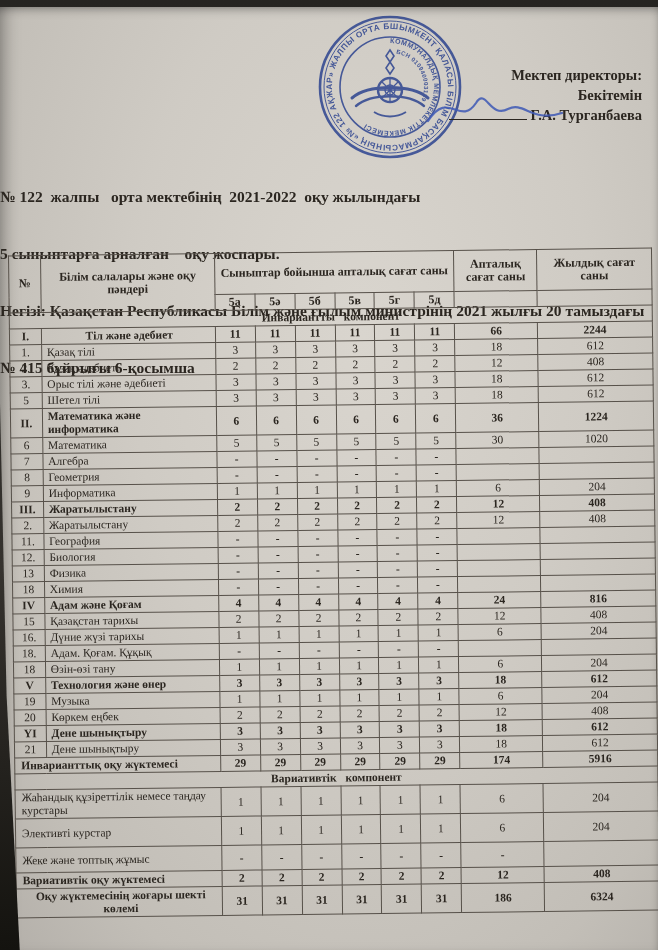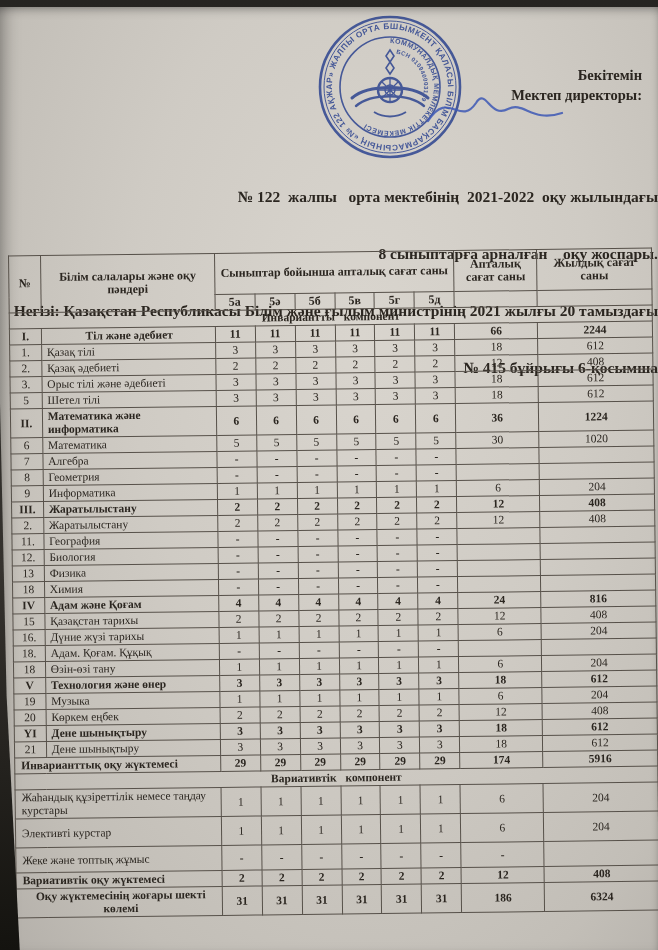--- a/index.html
+++ b/index.html
@@ -8,21 +8,21 @@
     background:radial-gradient(ellipse at 55% 35%, #d9d5ce 0%, #cfcbc4 45%, #c2beb7 80%, #b3afa9 100%);
     clip-path:polygon(0 0,100% 0,100% 100%,3% 100%,1% 73%,0 42%);
     box-shadow:inset 14px 0 18px -12px rgba(0,0,0,.4), inset -6px 0 10px -8px rgba(0,0,0,.3), inset 0 10px 12px -10px rgba(0,0,0,.45);}
   
   .approval{position:absolute;top:58px;right:16px;text-align:right;font-weight:700;font-size:14.5px;line-height:20px;}
   .sig-line{display:inline-block;width:78px;border-bottom:1.5px solid #2b2620;margin-right:4px;vertical-align:baseline;}
   
   .stamp{position:absolute;top:5px;left:312px;width:156px;height:150px;opacity:.92;mix-blend-mode:multiply;}
   .signature{position:absolute;top:72px;right:88px;width:150px;height:60px;}
   
-  .titleblock{position:absolute;top:142px;left:0;width:658px;text-align:right;font-weight:700;font-size:15.5px;line-height:19px;white-space:pre-wrap;}
+  .titleblock{position:absolute;top:142px;left:0;width:658px;text-align:left;font-weight:700;font-size:15.5px;line-height:19px;white-space:pre-wrap;}
   .titleblock .t3,.titleblock .t4{font-size:15.5px;font-family:Liberation Serif, serif;}
   
   .tablewrap{position:absolute;top:248px;left:8px;width:644px;transform:rotate(-0.7deg);transform-origin:40px top;}
   table{border-collapse:collapse;width:644px;table-layout:fixed;font-family:"Liberation Serif",serif;}
   th,td{border:1px solid #57514a;padding:0 3px;font-size:11.5px;line-height:1.12;text-align:center;color:#2b2620;height:15px;overflow:hidden;}
   thead th{font-weight:700;font-size:12px;}
   thead tr.h1 th{height:40px;}
   thead tr.h2 th{height:15px;}
   td.subj{text-align:left;padding-left:5px;}
   td.subj.c{text-align:center;}
@@ -65,31 +65,32 @@
         </g>
         <g fill="#4560bd" font-family="Liberation Sans, sans-serif" font-weight="bold">
           <text font-size="8.2" letter-spacing="0.6"><textPath href="#ringOuter">ШЫМКЕНТ ҚАЛАСЫ БІЛІМ БАСҚАРМАСЫНЫҢ «№ 122 АҚЖАР» ЖАЛПЫ ОРТА БІЛІМ БЕРЕТІН МЕКТЕБІ</textPath></text>
           <text font-size="7" letter-spacing="0.5"><textPath href="#ringInner">КОММУНАЛДЫҚ МЕМЛЕКЕТТІК МЕКЕМЕСІ</textPath></text>
           <text font-size="6" letter-spacing="0.4"><textPath href="#ringBin" startOffset="6">БСН 010940003139</textPath></text>
         </g>
       </svg>
     </div>
 
     <div class="approval">
+      <div>Мектеп директоры:</div>
       <div>Бекітемін</div>
-      <div>Мектеп директоры:</div>
+      <div><span class="sig-line"></span><span>Г.А. Турганбаева</span></div>
     </div>
 
     <svg class="signature" viewBox="0 0 150 60">
       <path d="M8,42 C28,10 40,48 56,24 C66,8 70,40 88,30 C104,22 112,44 142,34" fill="none" stroke="#3d58b5" stroke-width="2.2" stroke-linecap="round" opacity="0.85"></path>
     </svg>
 
     <div class="titleblock">
       <div class="t1">№ 122  жалпы   орта мектебінің  2021-2022  оқу жылындағы</div>
-      <div class="t2">8 сыныптарға арналған    оқу жоспары.</div>
+      <div class="t2">5 сыныптарға арналған    оқу жоспары.</div>
       <div class="t3">Негізі: Қазақстан Республикасы Білім және ғылым министрінің 2021 жылғы 20 тамыздағы</div>
       <div class="t4">№ 415 бұйрығы 6-қосымша</div>
     </div>
 
     <div class="tablewrap">
       <table>
         <colgroup>
           <col class="c-num">
             <col class="c-subj">
           <col class="c-cls">

